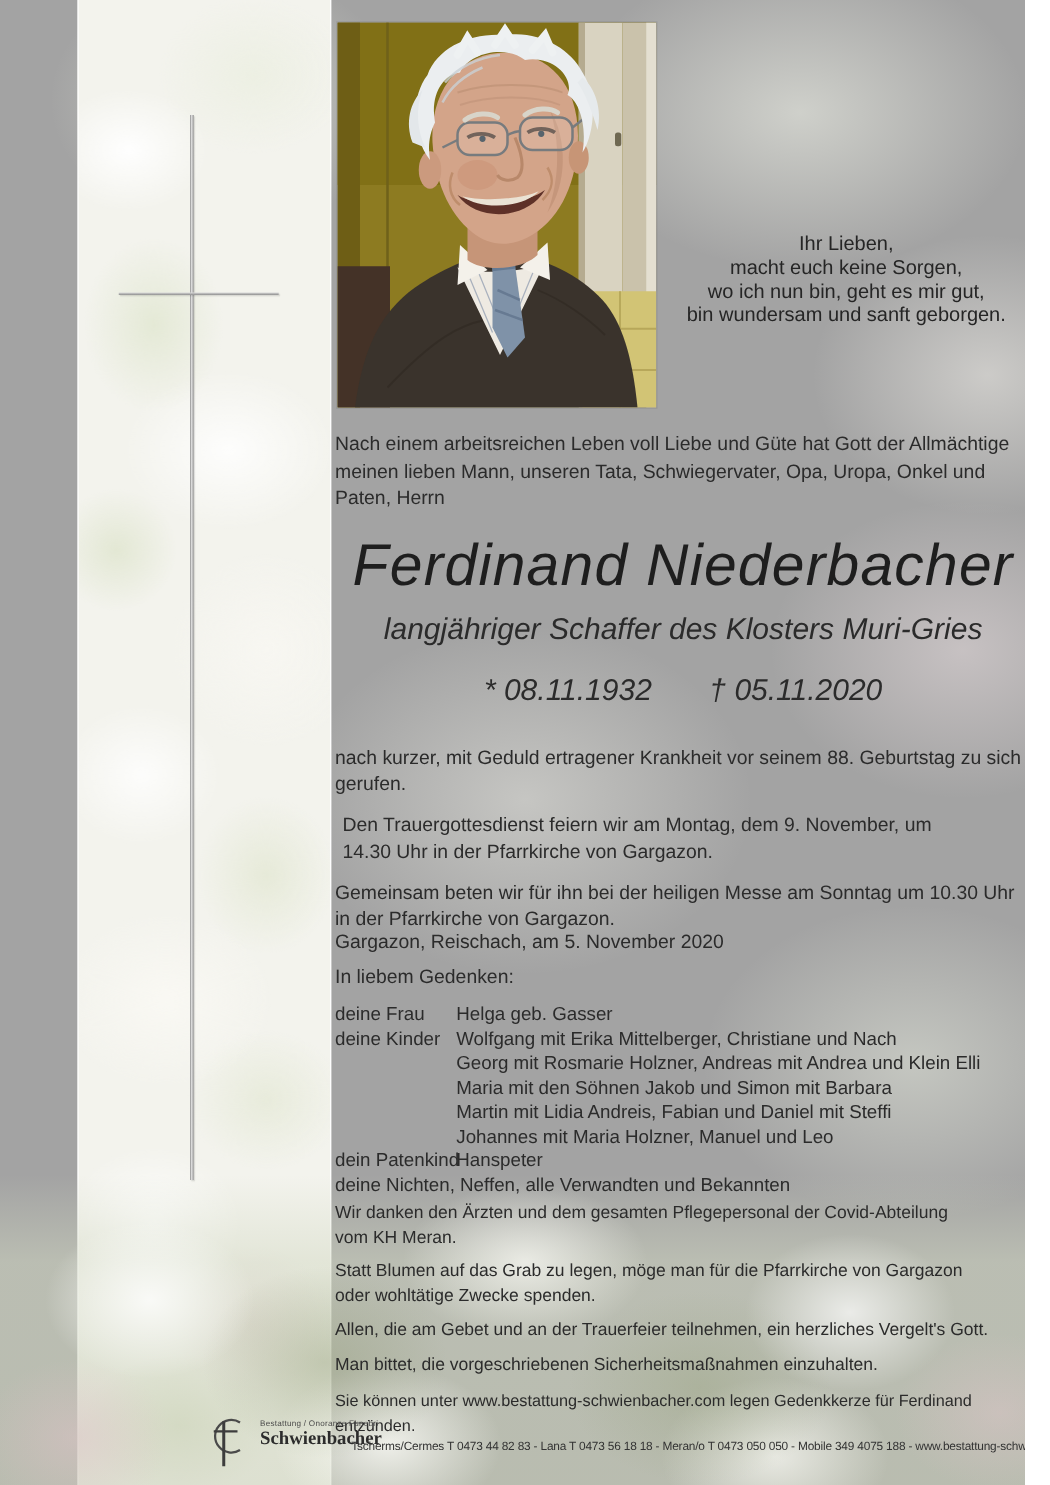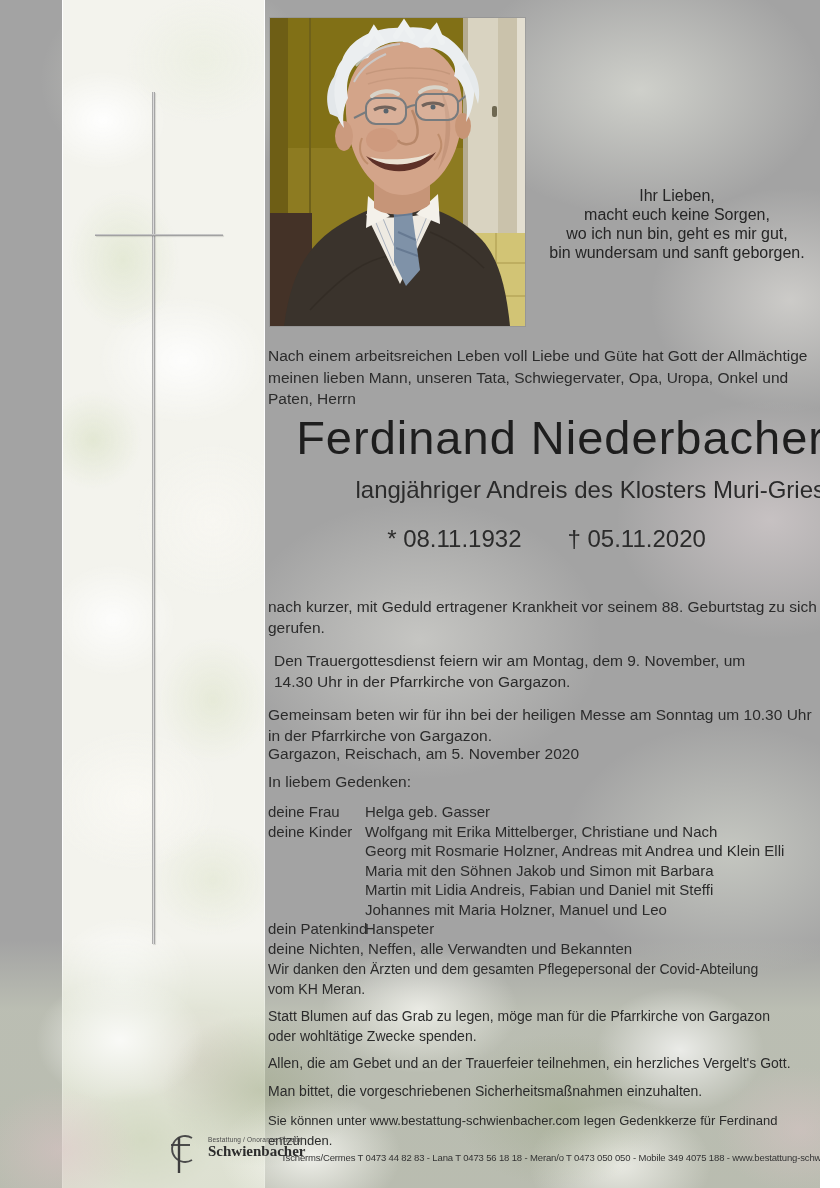--- a/index.html
+++ b/index.html
@@ -72,21 +72,21 @@
     outline:1px solid rgba(0,0,0,.08);
   }
   .photo svg{display:block;width:100%;height:100%;}
   .poem{
     position:absolute;left:540px;top:186px;width:274px;
     text-align:center;font-size:16px;line-height:19px;color:#252525;
   }
   .ln{display:block;white-space:nowrap;}
   .col{position:absolute;left:268px;width:557px;}
   #intro{top:345px;font-size:15.5px;line-height:21.5px;}
-  #name-block{top:412px;text-align:right;}
+  #name-block{top:426px;text-align:center;font-style:italic;}
   .name{font-size:47px;line-height:52px;letter-spacing:1px;font-weight:400;color:#1e1e1e;white-space:nowrap;}
   .role{margin-top:12px;font-size:24px;line-height:28px;white-space:nowrap;}
   .dates{margin-top:20px;display:flex;justify-content:center;gap:46px;font-size:24px;line-height:30px;}
   #paras{top:597px;font-size:15.5px;line-height:20.5px;}
   #paras .para{margin:0 0 13px 0;}
   .indent6{padding-left:6px;}
   #place{top:745px;font-size:15.5px;}
   #gedenken{top:773px;font-size:15.5px;}
   #mourners{top:802px;font-size:15px;line-height:19.5px;}
   .mrow{white-space:nowrap;}
@@ -184,21 +184,21 @@
   </div>
 
   <div class="col" id="intro">
     <span class="ln">Nach einem arbeitsreichen Leben voll Liebe und Güte hat Gott der Allmächtige</span>
     <span class="ln">meinen lieben Mann, unseren Tata, Schwiegervater, Opa, Uropa, Onkel und</span>
     <span class="ln">Paten, Herrn</span>
   </div>
 
   <div class="col" id="name-block">
     <div class="name">Ferdinand Niederbacher</div>
-    <div class="role">langjähriger Andreis des Klosters Muri-Gries</div>
+    <div class="role">langjähriger Schaffer des Klosters Muri-Gries</div>
     <div class="dates">
       <span>* 08.11.1932</span>
       <span>† 05.11.2020</span>
     </div>
   </div>
 
   <div class="col" id="paras">
     <div class="para">
       <span class="ln">nach kurzer, mit Geduld ertragener Krankheit vor seinem 88. Geburtstag zu sich</span>
       <span class="ln">gerufen.</span>

